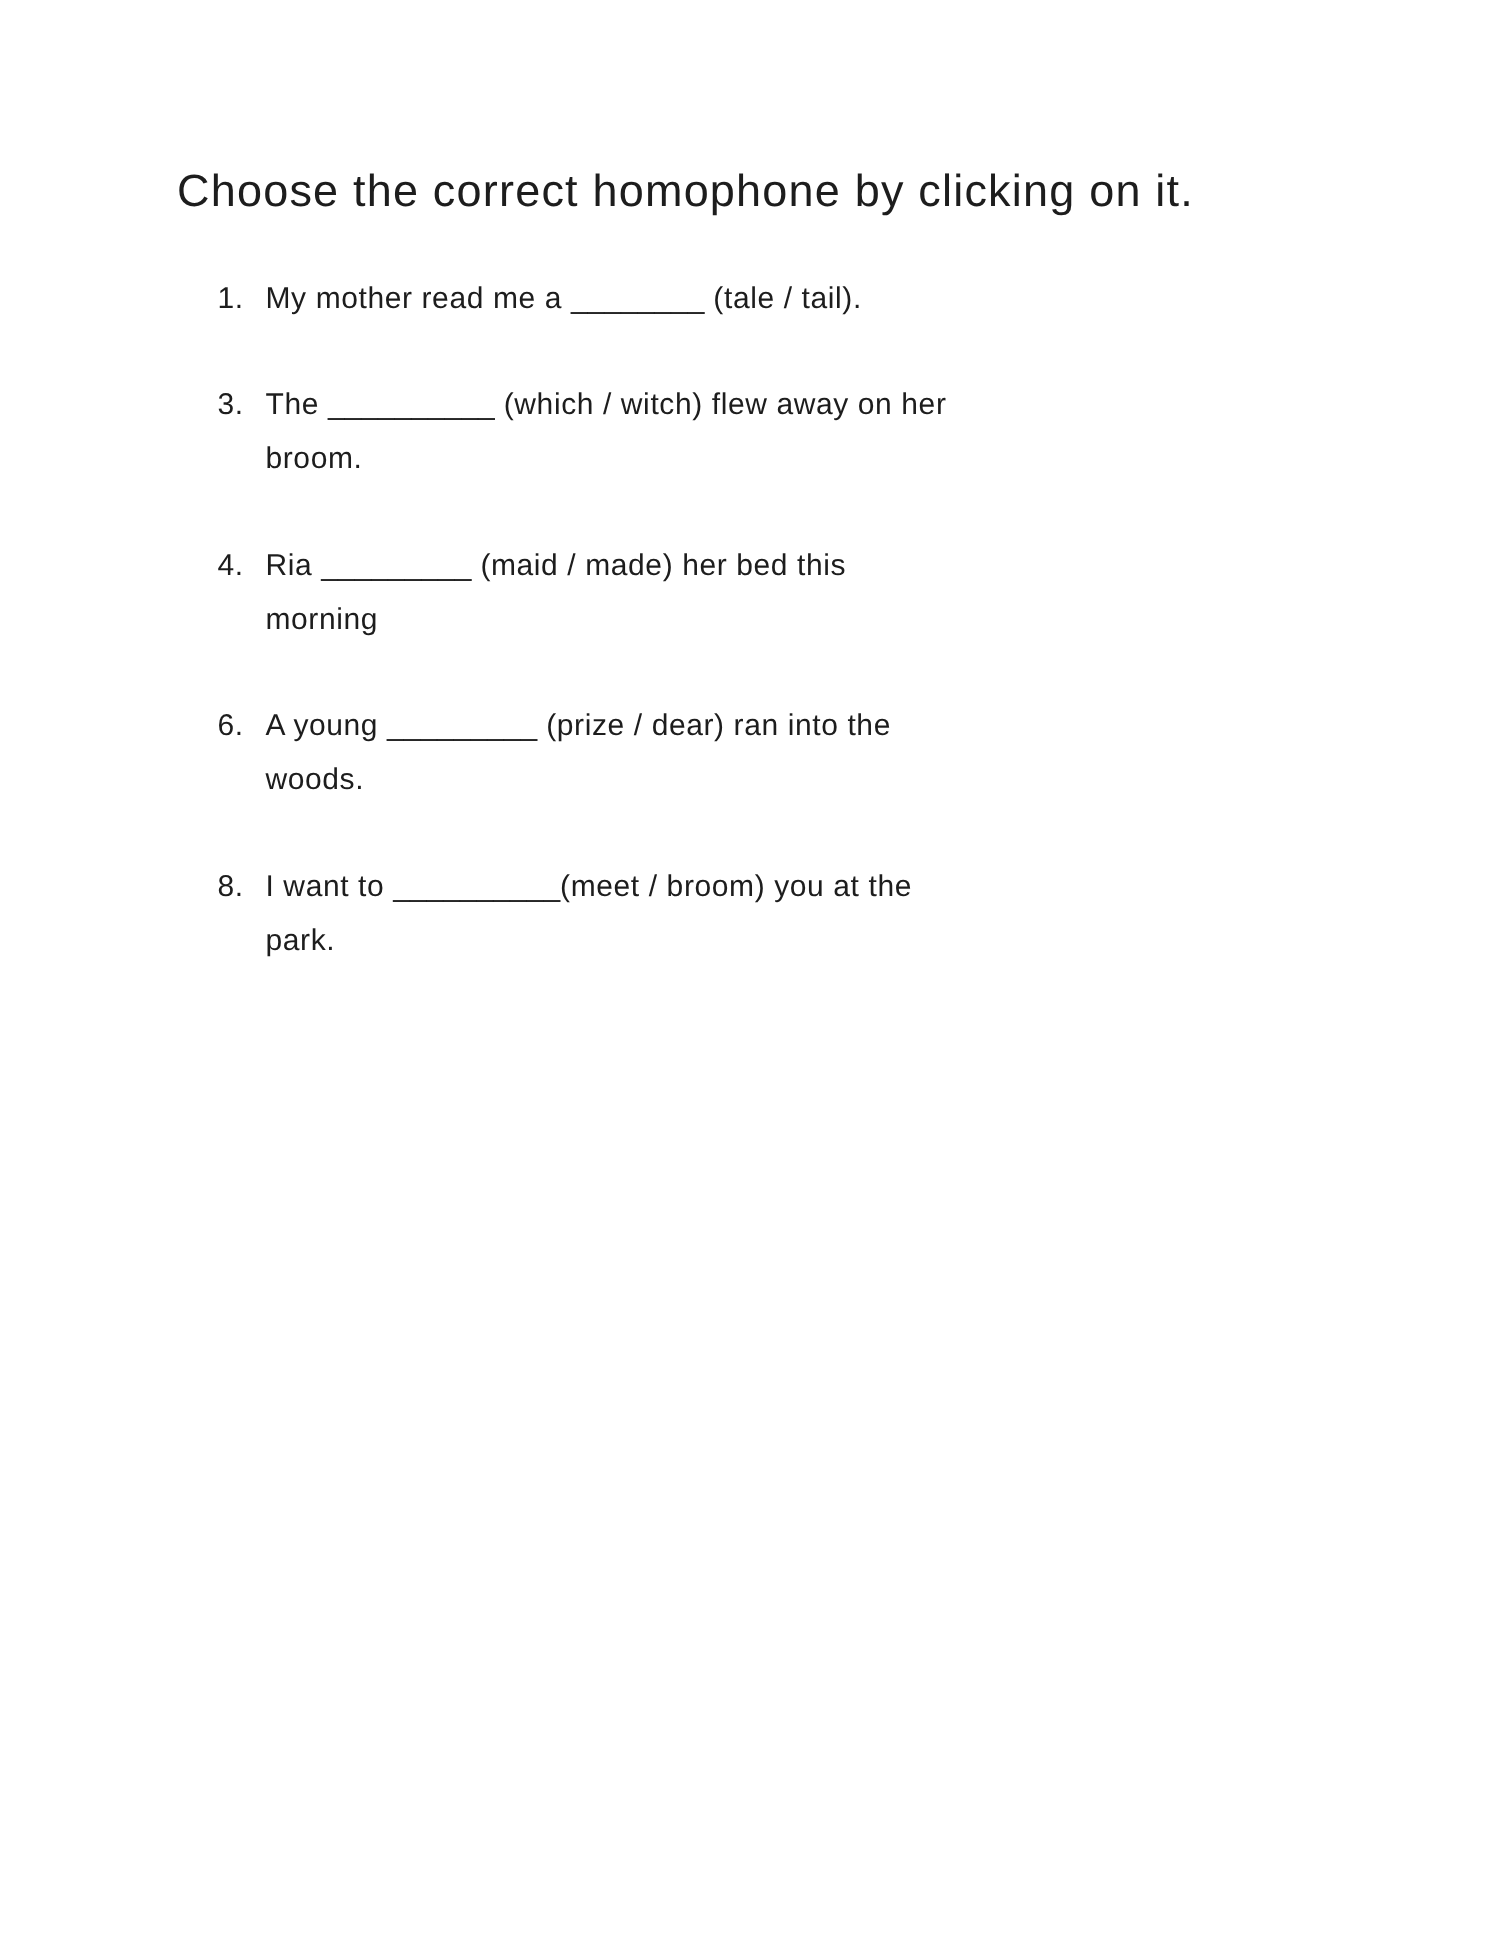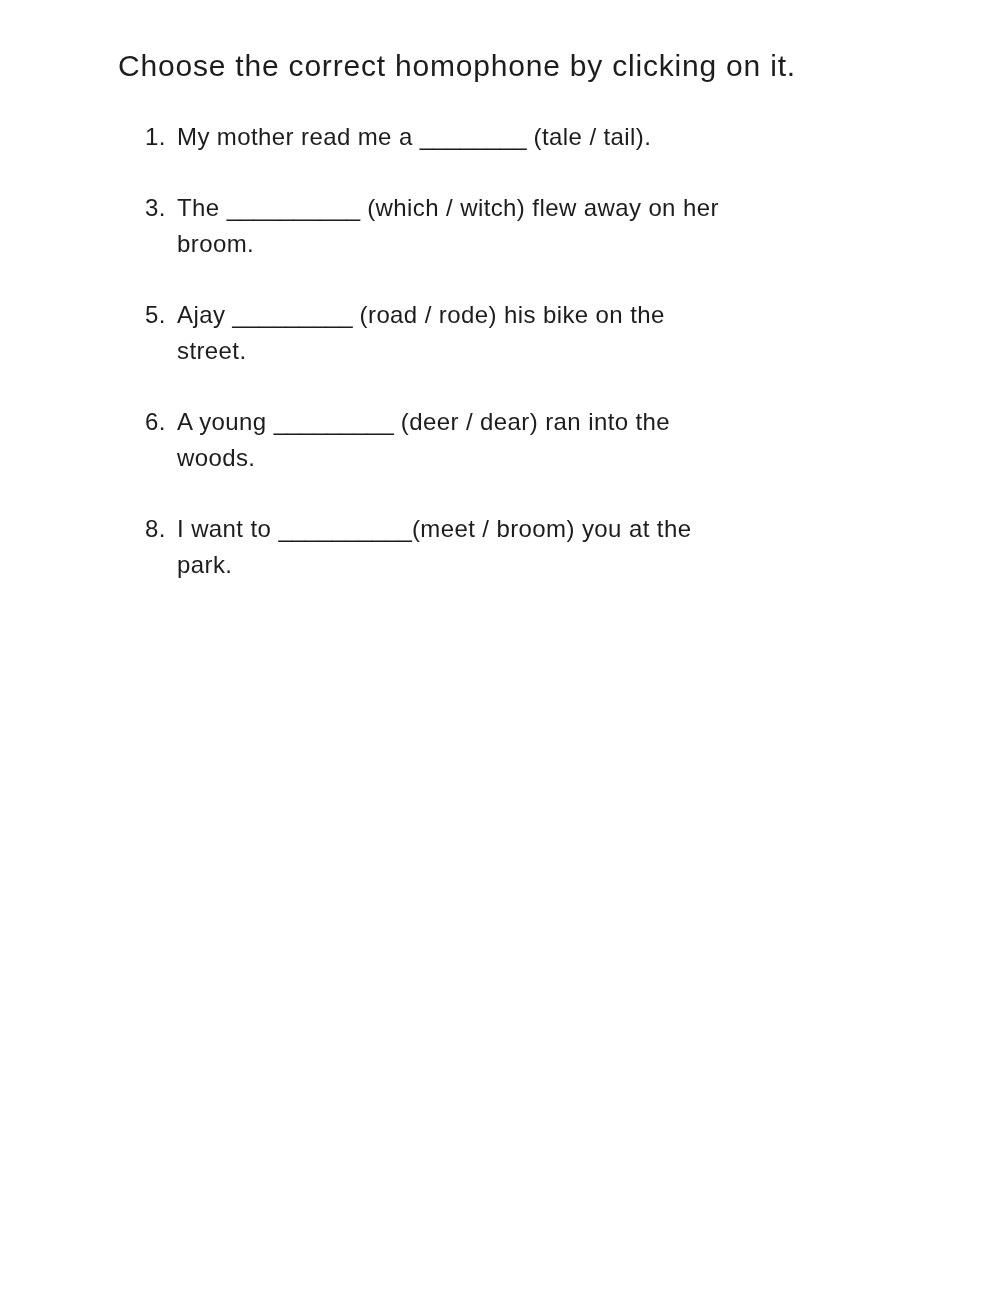--- a/index.html
+++ b/index.html
@@ -8,33 +8,33 @@
     height: 1291px;
     background: #ffffff;
     font-family: "Liberation Sans", sans-serif;
     color: #1d1d1d;
     overflow: hidden;
   }
   .page {
     box-sizing: border-box;
     width: 1000px;
     height: 1291px;
-    padding: 48px 40px 0 118px;
+    padding: 110px 40px 0 118px;
     background: #ffffff;
   }
   .title {
     font-size: 30px;
     line-height: 36px;
     letter-spacing: 0.8px;
     font-weight: 400;
     margin: 0 0 35px 0;
   }
   .list { margin-left: 27px; }
   .item {
-    font-size: 24px;
+    font-size: 20px;
     line-height: 36px;
     letter-spacing: 0.4px;
     margin-bottom: 35px;
     padding-left: 32px;
     text-indent: -32px;
   }
   .num {
     display: inline-block;
     min-width: 32px;
     text-indent: 0;
@@ -50,25 +50,25 @@
   <h1 class="title">Choose the correct homophone by clicking on it.</h1>
 
   <div class="list">
 
     <div class="item"><span class="num">1.</span><span class="body"><span>My mother read me a </span><span class="blank">________</span><span> </span><span>(</span><span class="opt">tale</span><span> / </span><span class="opt">tail</span><span>).</span><span></span></span></div>
 
 
     <div class="item"><span class="num">3.</span><span class="body"><span>The </span><span class="blank">__________</span><span> </span><span>(</span><span class="opt">which</span><span> / </span><span class="opt">witch</span><span>)</span><span> flew away on her
 broom.</span></span></div>
 
+    <div class="item"><span class="num">4.</span><span class="body"><span>Ria </span><span class="blank">_________</span><span> </span><span>(</span><span class="opt">maid</span><span> / </span><span class="opt">made</span><span>)</span><span> her bed this
+morning</span></span></div>
 
-    <div class="item"><span class="num">5.</span><span class="body"><span>Ajay </span><span class="blank">_________</span><span> </span><span>(</span><span class="opt">road</span><span> / </span><span class="opt">rode</span><span>)</span><span> his bike on the
-street.</span></span></div>
 
-    <div class="item"><span class="num">6.</span><span class="body"><span>A young </span><span class="blank">_________</span><span> </span><span>(</span><span class="opt">deer</span><span> / </span><span class="opt">dear</span><span>)</span><span> ran into the
+    <div class="item"><span class="num">6.</span><span class="body"><span>A young </span><span class="blank">_________</span><span> </span><span>(</span><span class="opt">prize</span><span> / </span><span class="opt">dear</span><span>)</span><span> ran into the
 woods.</span></span></div>
 
 
     <div class="item"><span class="num">8.</span><span class="body"><span>I want to </span><span class="blank">__________</span><span></span><span>(</span><span class="opt">meet</span><span> / </span><span class="opt">broom</span><span>)</span><span> you at the
 park.</span></span></div>
 
 
 
   </div>
 </div>

